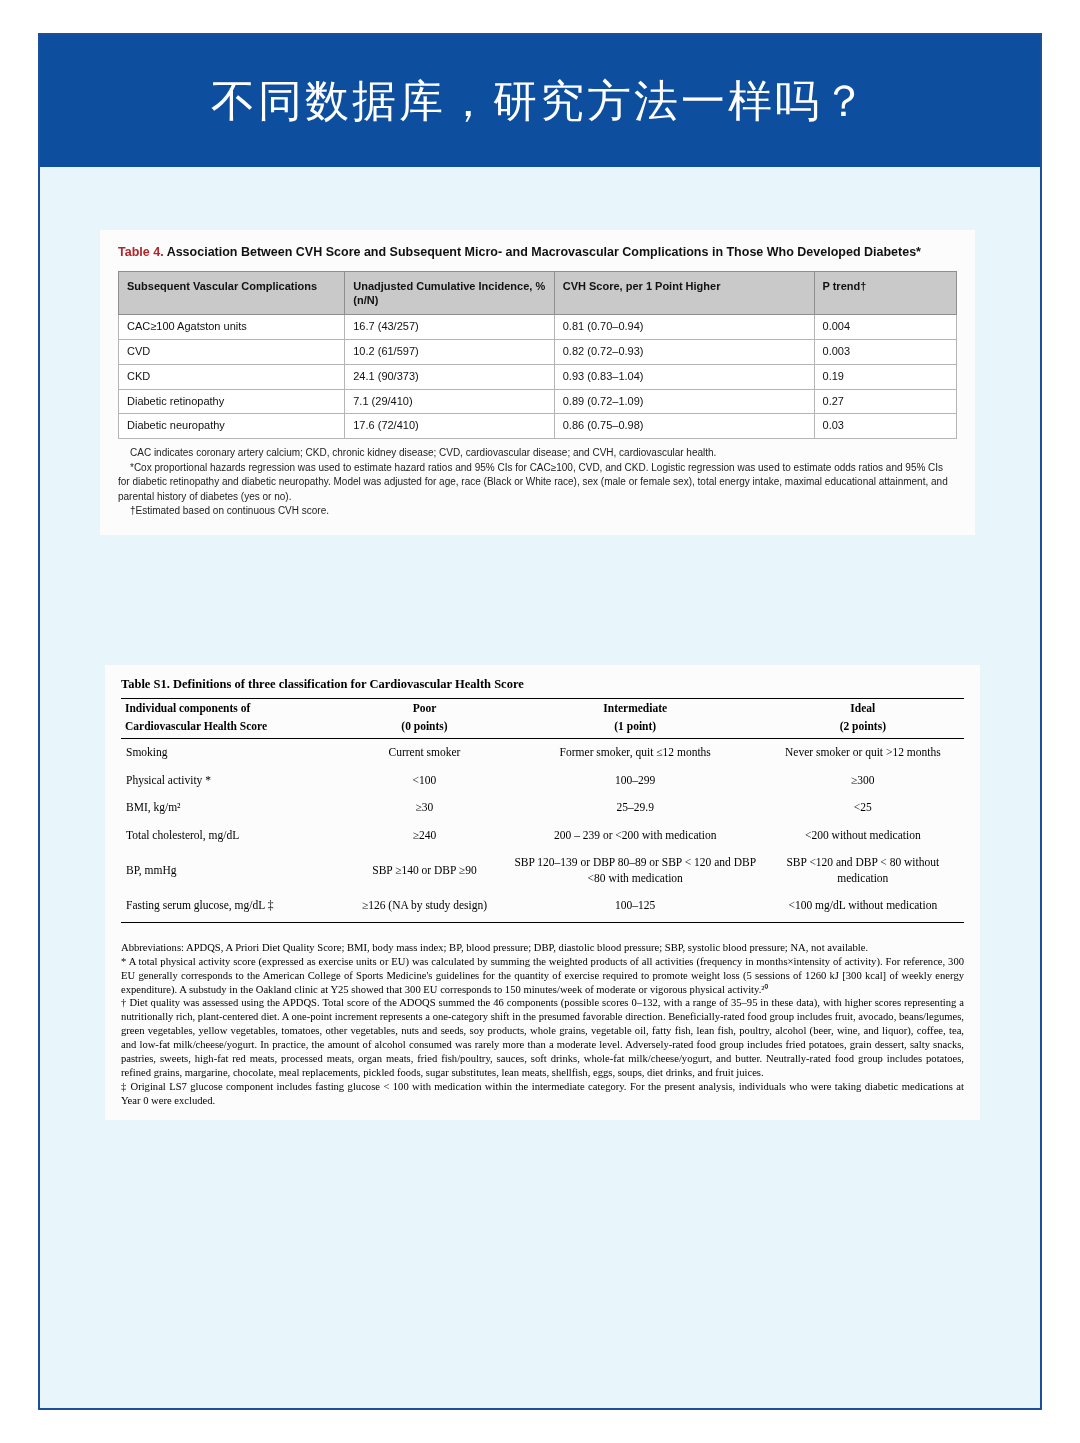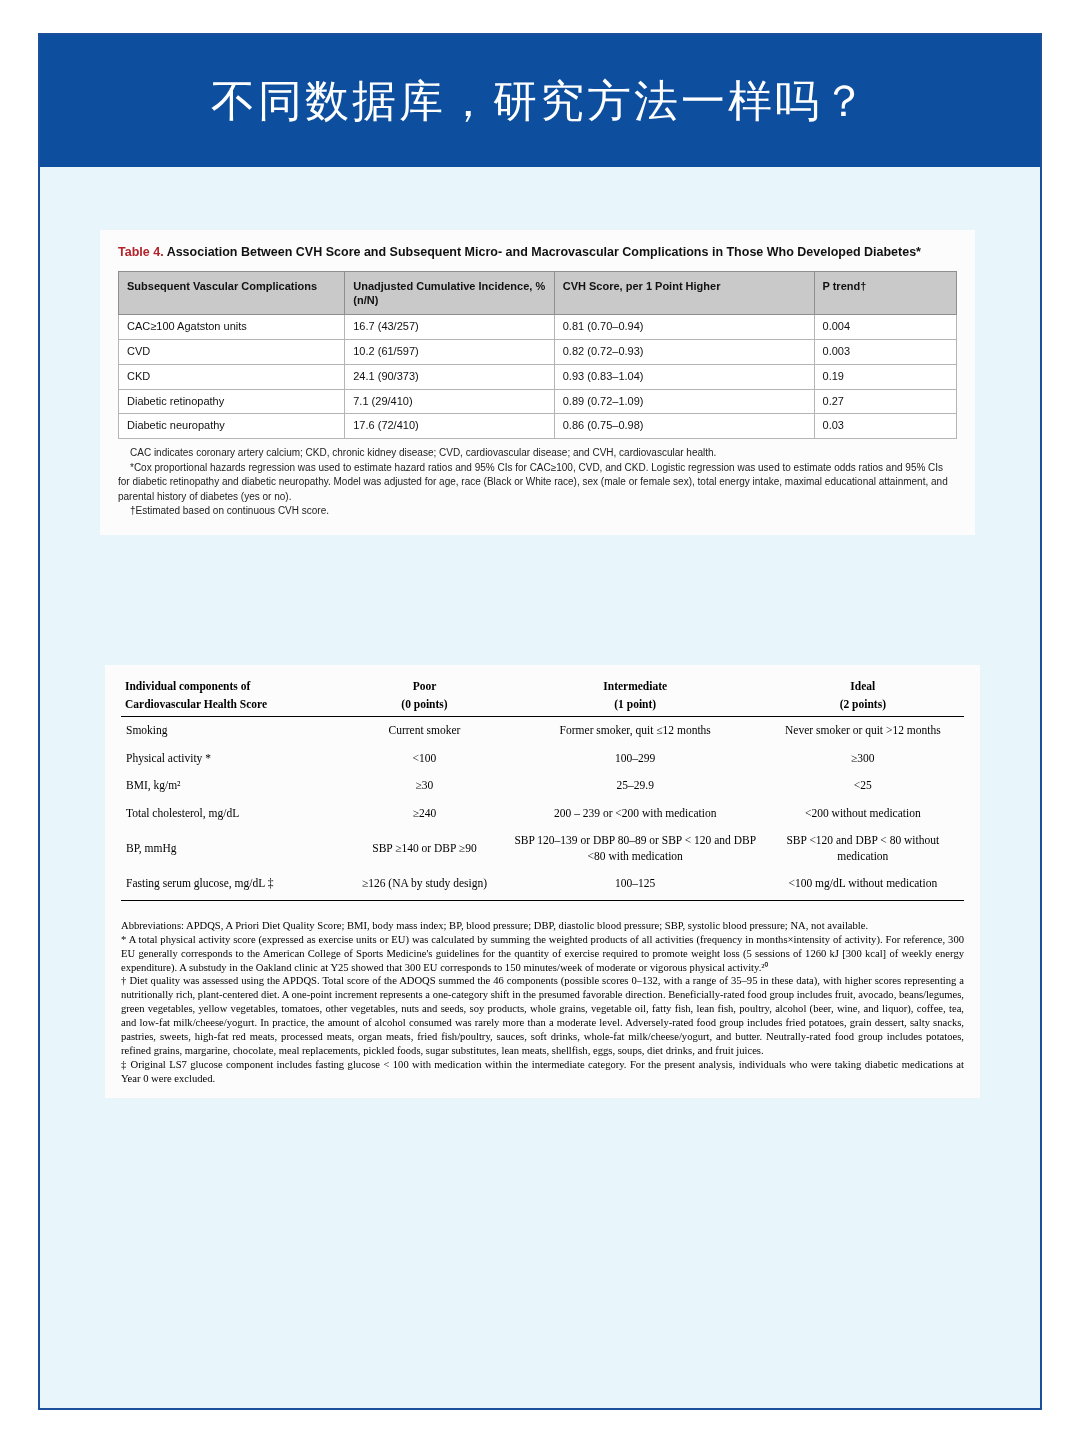--- a/index.html
+++ b/index.html
@@ -208,20 +208,21 @@
     </table>
 
     <div class="t4-notes">
       <p class="ind">CAC indicates coronary artery calcium; CKD, chronic kidney disease; CVD, cardiovascular disease; and CVH, cardiovascular health.</p>
       <p class="ind">*Cox proportional hazards regression was used to estimate hazard ratios and 95% CIs for CAC≥100, CVD, and CKD. Logistic regression was used to estimate odds ratios and 95% CIs for diabetic retinopathy and diabetic neuropathy. Model was adjusted for age, race (Black or White race), sex (male or female sex), total energy intake, maximal educational attainment, and parental history of diabetes (yes or no).</p>
       <p class="ind">†Estimated based on continuous CVH score.</p>
     </div>
   </div>
 
   <div class="card-s1">
+    <div class="s1-caption">Table S1. Definitions of three classification for Cardiovascular Health Score</div>
 
     <table class="s1">
       <thead>
         <tr>
           <th class="left" style="width:26%">Individual components of</th>
           <th style="width:20%">Poor</th>
           <th style="width:30%">Intermediate</th>
           <th style="width:24%">Ideal</th>
         </tr>
         <tr>

